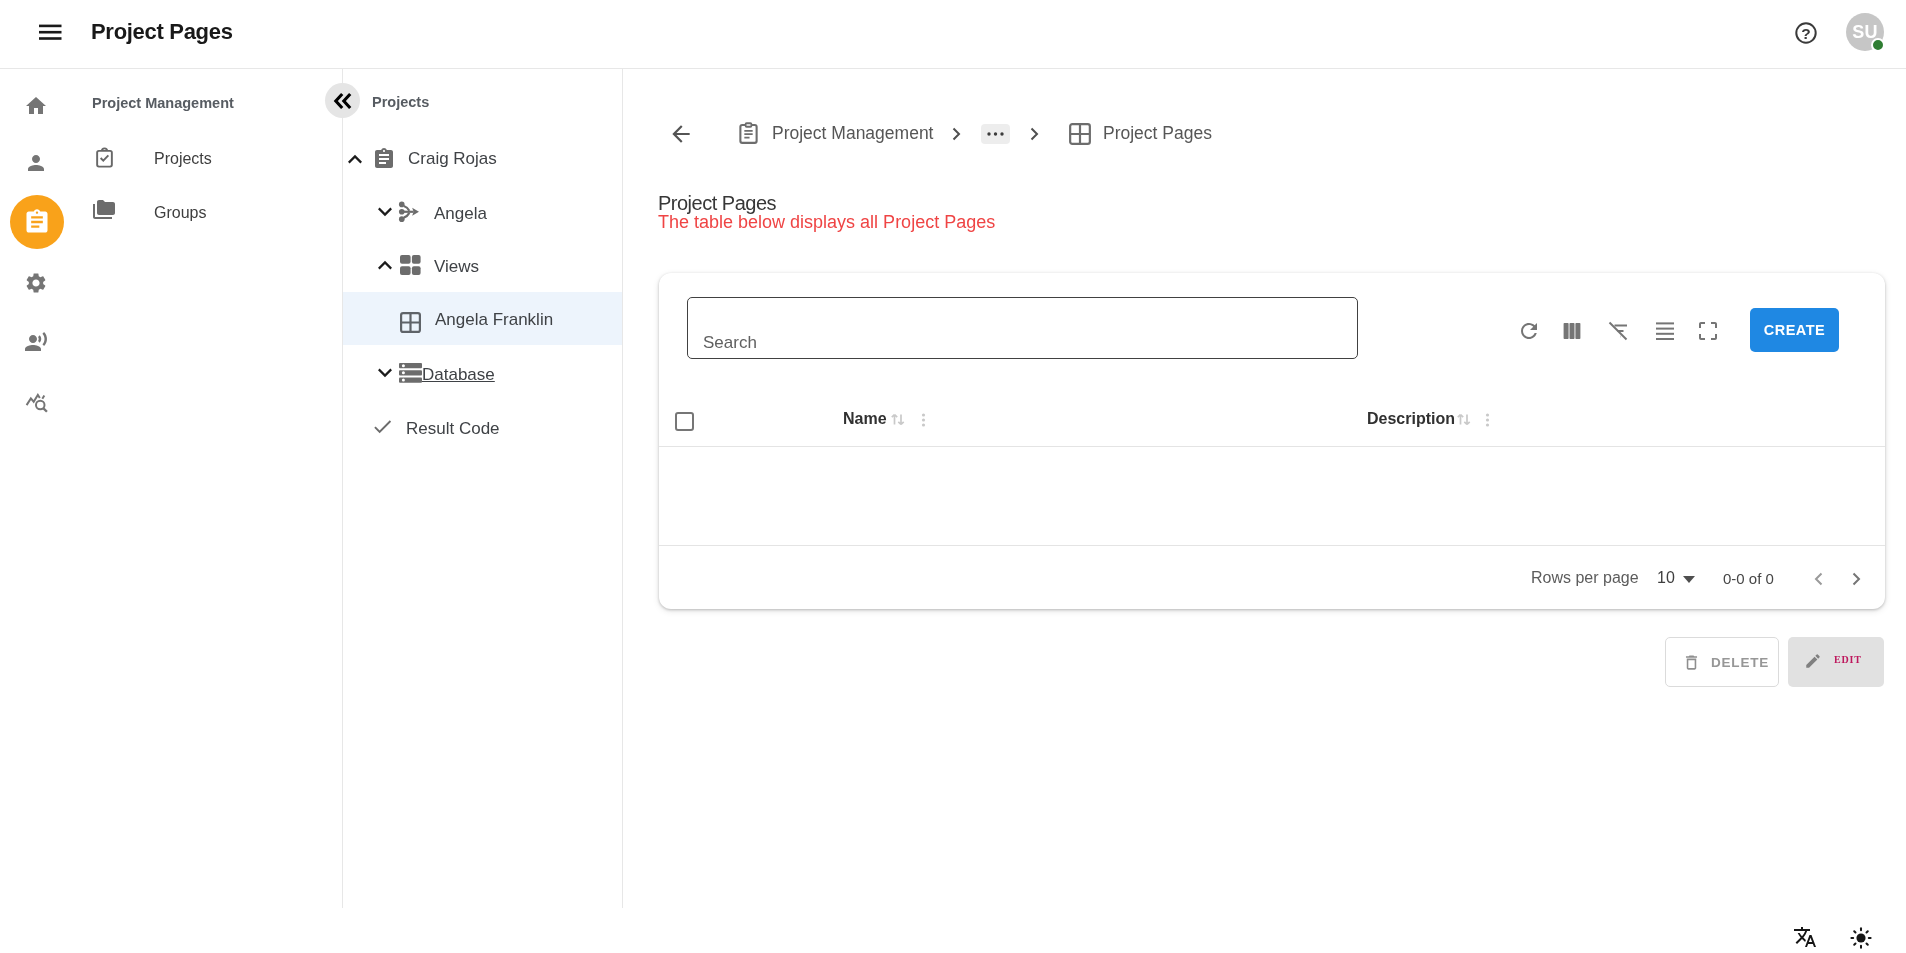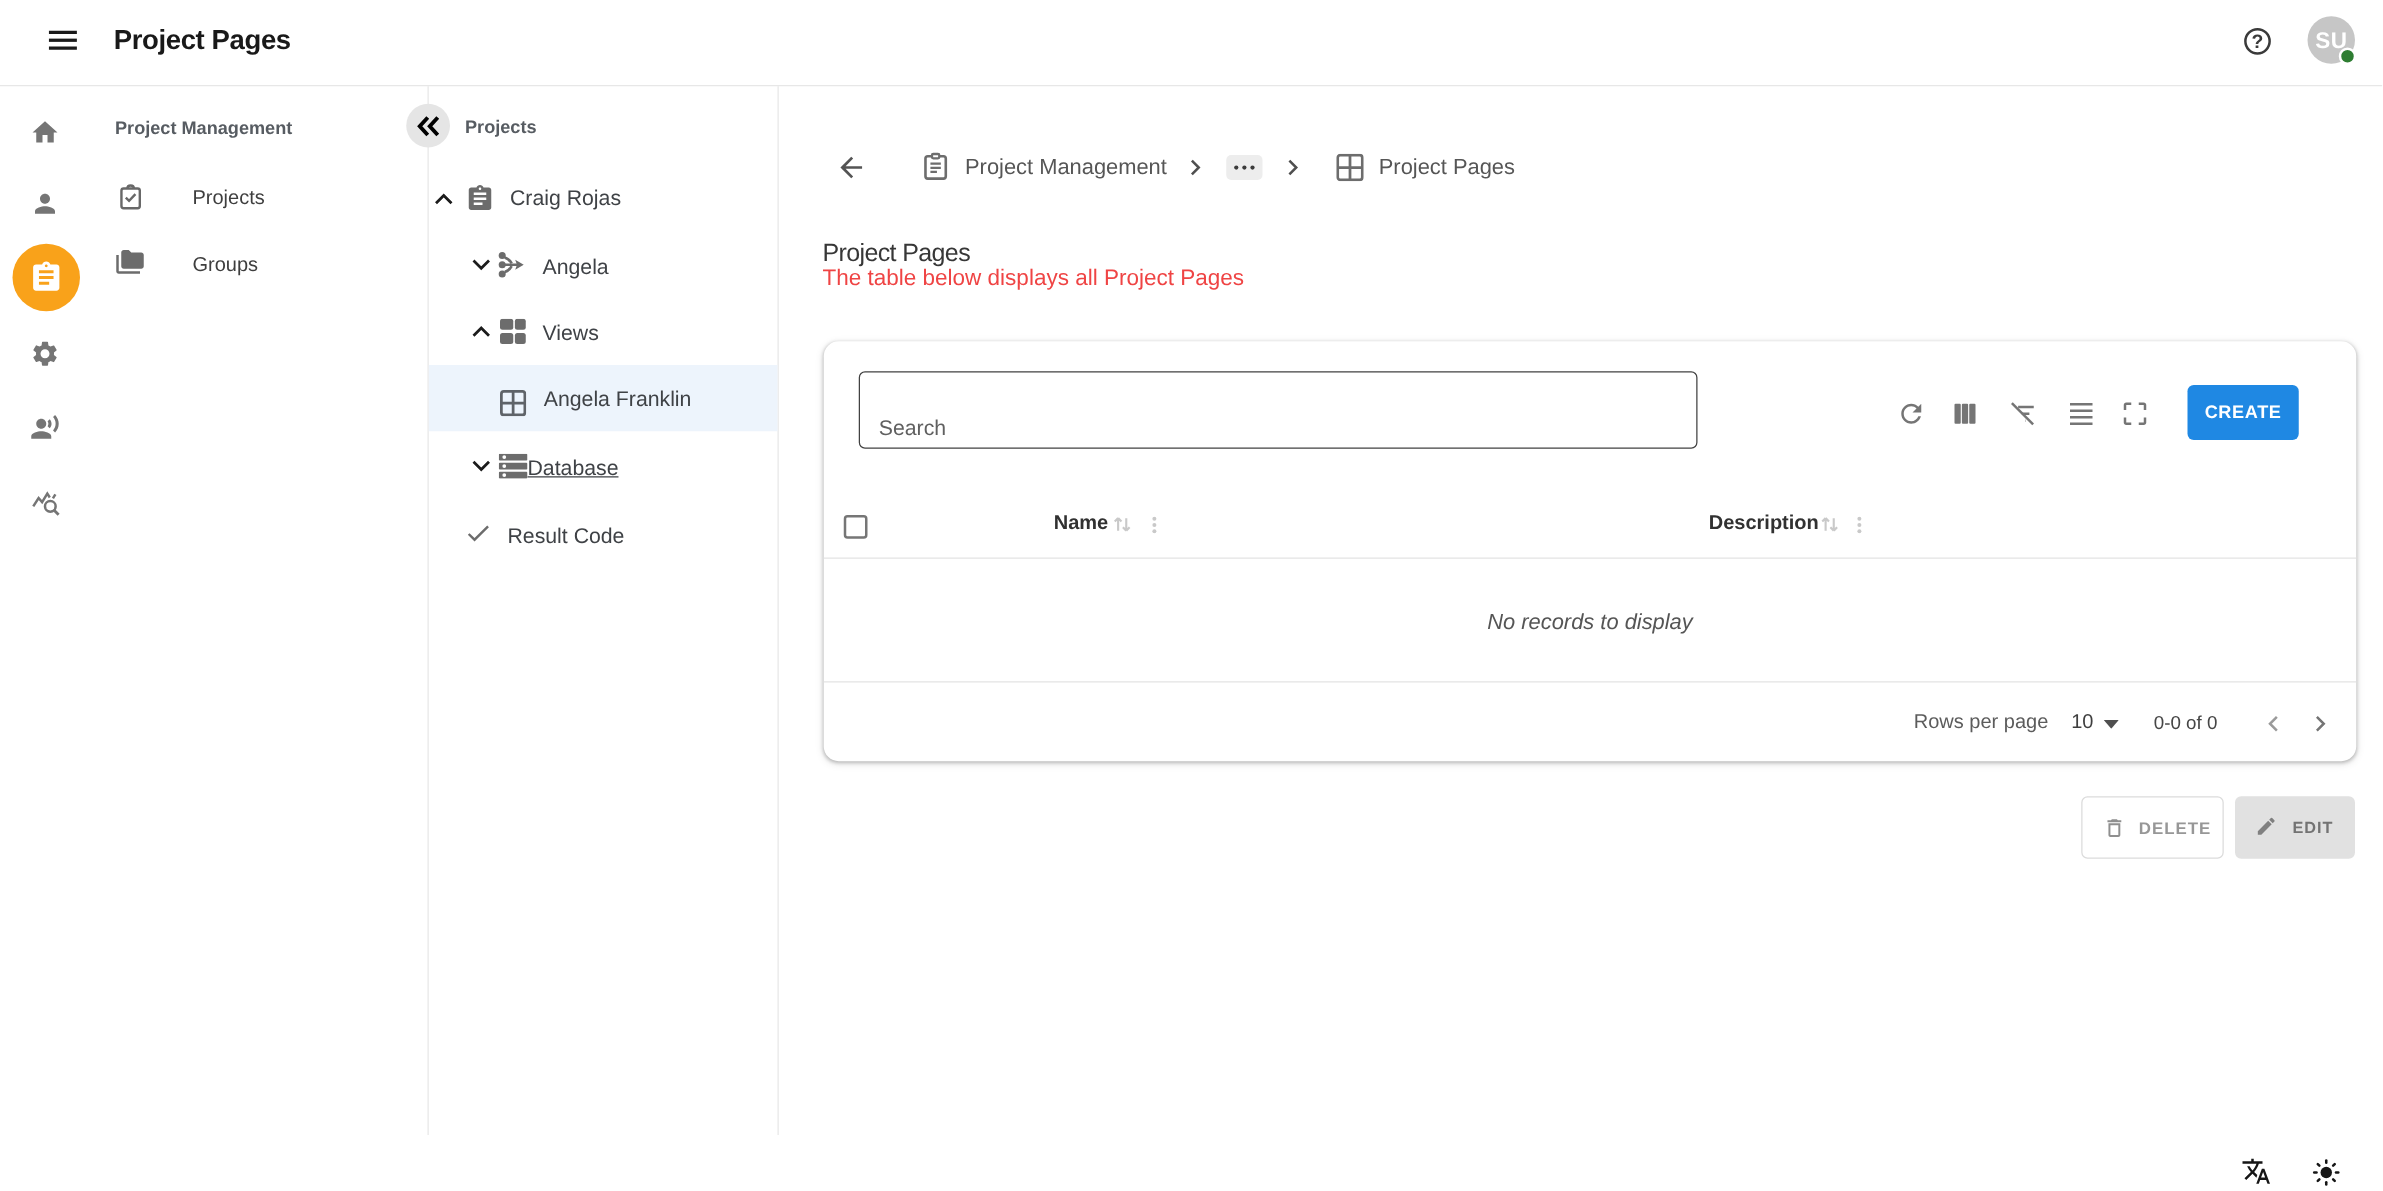--- a/index.html
+++ b/index.html
@@ -34,21 +34,21 @@
                font-size:14.5px; font-weight:bold; letter-spacing:0.5px; text-align:center; line-height:44px; }
   #cb { position:absolute; left:16px; top:139px; width:19px; height:19px; border:2px solid #767676; border-radius:3px; }
   .th { position:absolute; font-size:16px; font-weight:bold; color:#313131; }
   .cdiv { position:absolute; left:0; width:1226px; height:1px; background:#e4e4e4; }
   #norec { position:absolute; left:0; top:214px; width:1226px; text-align:center; font-size:17.5px; font-style:italic; color:#555; }
   .foot { position:absolute; font-size:15px; color:#5c5c5c;text-align:center; }
   
   #delbtn { position:absolute; left:1665px; top:637px; width:114px; height:50px; background:#fff; border:1px solid #dbdbdb; border-radius:5px; }
   #delbtn span { position:absolute; left:45px; top:17px; font-size:13.5px; font-weight:bold; color:#979797; letter-spacing:0.8px; }
   #editbtn { position:absolute; left:1788px; top:637px; width:96px; height:50px; background:#e1e1e1; border-radius:5px; }
-  #editbtn span { position:absolute; left:46px; top:17px; font-size:13px; font-weight:bold; color:#737373; letter-spacing:0.8px; }
+  #editbtn span { position:absolute; left:46px; top:17px; font-size:10px; font-weight:bold; color:#be185d; letter-spacing:0.8px;font-family:Liberation Serif, serif; }
 </style>
 </head>
 <body>
 <div id="root">
 
   <div id="topbar">
     <svg class="abs" style="left:39px;top:24px" width="23" height="17" viewBox="0 0 23 17">
       <rect x="0" y="0.6" width="22.5" height="2.6" fill="#1a1a1a"></rect>
       <rect x="0" y="6.9" width="22.5" height="2.6" fill="#1a1a1a"></rect>
       <rect x="0" y="13.2" width="22.5" height="2.6" fill="#1a1a1a"></rect>
@@ -241,21 +241,20 @@
     <svg class="abs" style="left:797px;top:138px" width="16" height="17" viewBox="0 0 16 17" fill="none" stroke="#c9c9c9" stroke-width="1.7">
       <path d="M4.5 13.5 V3.5 M4.5 3.5 L1.8 6.2 M4.5 3.5 L7.2 6.2"></path>
       <path d="M11 3.5 V13.5 M11 13.5 L8.3 10.8 M11 13.5 L13.7 10.8"></path>
     </svg>
     <svg class="abs" style="left:826px;top:140px" width="5" height="14" viewBox="0 0 5 14">
       <circle cx="2.5" cy="2" r="1.6" fill="#c9c9c9"></circle>
         <circle cx="2.5" cy="7" r="1.6" fill="#c9c9c9"></circle>
         <circle cx="2.5" cy="12" r="1.6" fill="#c9c9c9"></circle>
     </svg>
     <div class="cdiv" style="top:173px;"></div>
-    <div id="norec">No records to display</div>
     <div class="cdiv" style="top:272px;"></div>
 
     <div class="foot" style="left:872px;top:296px;font-size:16px;">Rows per page</div>
     <div class="foot" style="left:998px;top:296px;color:#3f3f3f;font-size:16px;">10</div>
     <svg class="abs" style="left:1024px;top:303px" width="12" height="7" viewBox="0 0 12 7">
       <polygon points="0,0 12,0 6,7" fill="#4f4f4f"></polygon>
     </svg>
     <div class="foot" style="left:1064px;top:297px;color:#464646;">0-0 of 0</div>
     <svg class="abs" style="left:1152px;top:298px" width="16" height="16" viewBox="0 0 16 16">
       <path d="M10.5 2.5 L5 8 L10.5 13.5" fill="none" stroke="#9a9a9a" stroke-width="2"></path>

